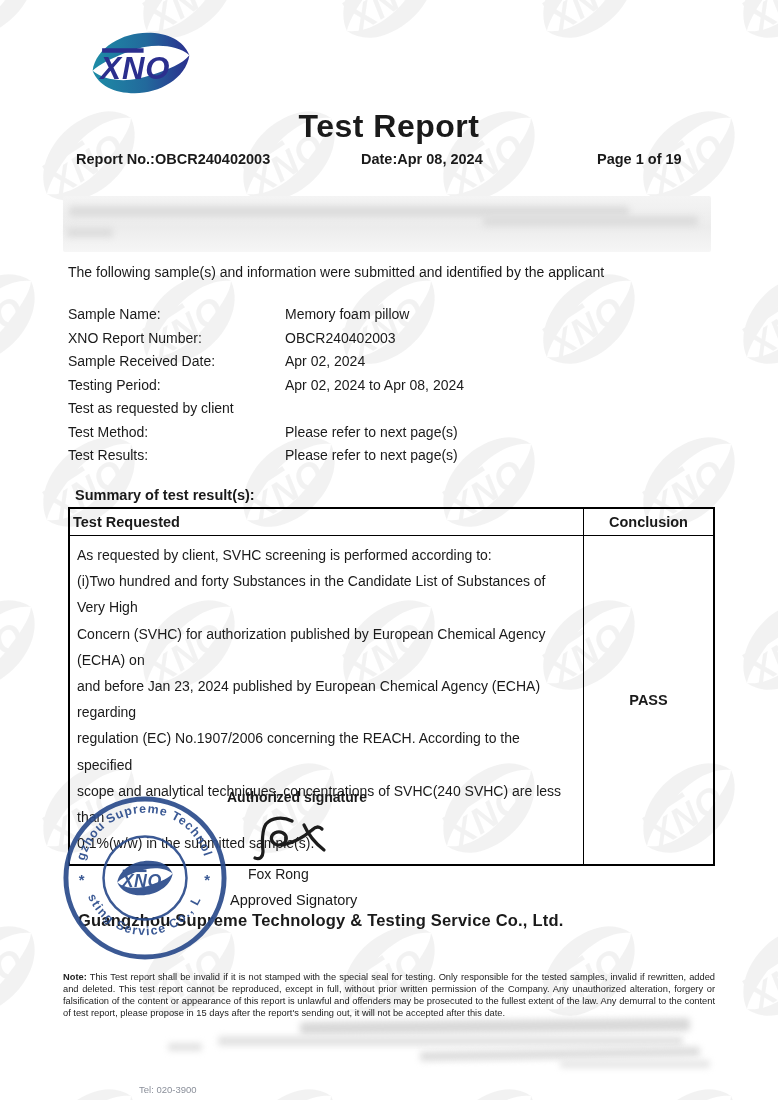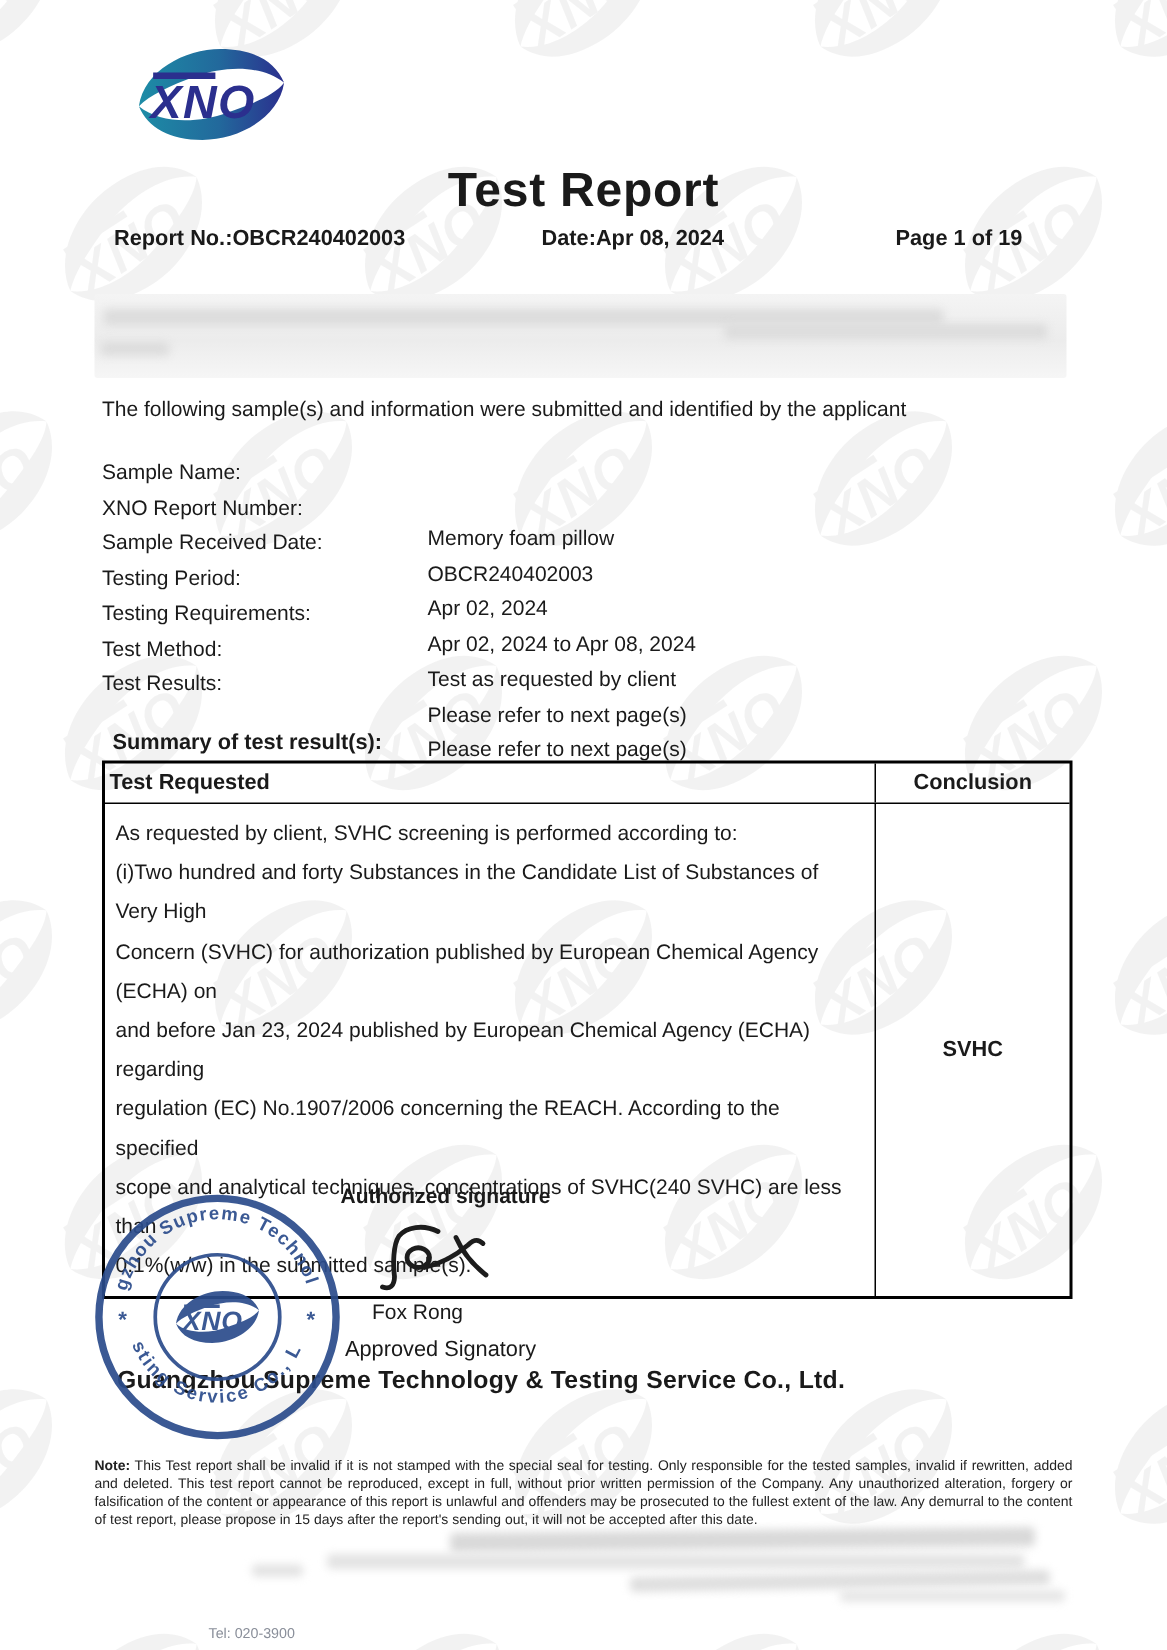--- a/index.html
+++ b/index.html
@@ -22,21 +22,21 @@
   .blur-top{position:absolute;left:63px;top:196px;width:648px;height:56px;background:linear-gradient(180deg,#f4f4f4 0%,#ececec 55%,#f6f6f6 100%);border-radius:2px;}
   .blur-top .streak{position:absolute;background:#dcdcdc;filter:blur(3px);border-radius:3px;}
   .streak1{left:6px;top:10px;width:560px;height:11px;}
   .streak2{left:4px;top:32px;width:46px;height:9px;}
   .streak3{left:420px;top:20px;width:215px;height:10px;background:#d6d6d6;}
   .intro-line{position:absolute;left:68px;top:264px;font-size:14px;}
   
   .info-block{position:absolute;left:68px;top:306px;width:600px;}
   .info-row{display:flex;height:23.5px;font-size:14px;align-items:flex-start;}
   .info-label{width:217px;flex:none;}
-  .info-value{flex:1;margin-top:44px;}
+  .info-value{flex:1;}
   
   .summary-heading{position:absolute;left:75px;top:487px;font-size:14.5px;font-weight:bold;}
   .sum-table{position:absolute;left:68px;top:507px;width:643px;border:2px solid #000;background:transparent;}
   .sum-head{display:flex;border-bottom:1px solid #000;height:26px;align-items:center;font-weight:bold;font-size:14.5px;}
   .sum-body{display:flex;}
   .col-left{width:514px;flex:none;border-right:1px solid #000;box-sizing:border-box;}
   .col-right{flex:1;text-align:center;}
   .sum-head .col-left{padding-left:3px;height:100%;display:flex;align-items:center;border-right:1px solid #000;}
   .cell-req{padding:6px 8px 8px 7px;font-size:14px;line-height:26.2px;white-space:pre-line;}
   .cell-pass{display:flex;align-items:center;justify-content:center;font-weight:bold;font-size:14.5px;}
@@ -227,21 +227,20 @@
         </div>
       <div class="info-row">
           <span class="info-label">Sample Received Date:</span>
           <span class="info-value">Apr 02, 2024</span>
         </div>
       <div class="info-row">
           <span class="info-label">Testing Period:</span>
           <span class="info-value">Apr 02, 2024 to Apr 08, 2024</span>
         </div>
       <div class="info-row">
-          <span class="info-label">Testing Requirements:</span>
           <span class="info-value">Test as requested by client</span>
         </div>
       <div class="info-row">
           <span class="info-label">Test Method:</span>
           <span class="info-value">Please refer to next page(s)</span>
         </div>
       <div class="info-row">
           <span class="info-label">Test Results:</span>
           <span class="info-value">Please refer to next page(s)</span>
         </div>
@@ -254,21 +253,21 @@
         <div class="col-right">Conclusion</div>
       </div>
       <div class="sum-body">
         <div class="col-left cell-req">As requested by client, SVHC screening is performed according to:
 (i)Two hundred and forty Substances in the Candidate List of Substances of Very High
 Concern (SVHC) for authorization published by European Chemical Agency (ECHA) on
 and before Jan 23, 2024 published by European Chemical Agency (ECHA) regarding
 regulation (EC) No.1907/2006 concerning the REACH. According to the specified
 scope and analytical techniques, concentrations of SVHC(240 SVHC) are less than
 0.1%(w/w) in the submitted sample(s).</div>
-        <div class="col-right cell-pass">SVHC</div>
+        <div class="col-right cell-pass">PASS</div>
       </div>
     </div>
 
     <div class="auth-label">Authorized signature</div>
     <svg class="sig-svg" viewBox="0 0 112 60">
       <g fill="none" stroke="#1c1c1c" stroke-width="3.2" stroke-linecap="round">
         <path d="M54,13 C44,8 33,10 28,16 C24,22 24,35 25,43 C25,49 22,52 17,50"></path>
         <path d="M37,36 a7.5,6.5 0 1 1 0.2,0.1"></path>
         <path d="M45,37 C58,34 67,28 74,22 C78,18 81,18 84,21"></path>
         <path d="M66,17 C70,26 77,35 86,42"></path>

